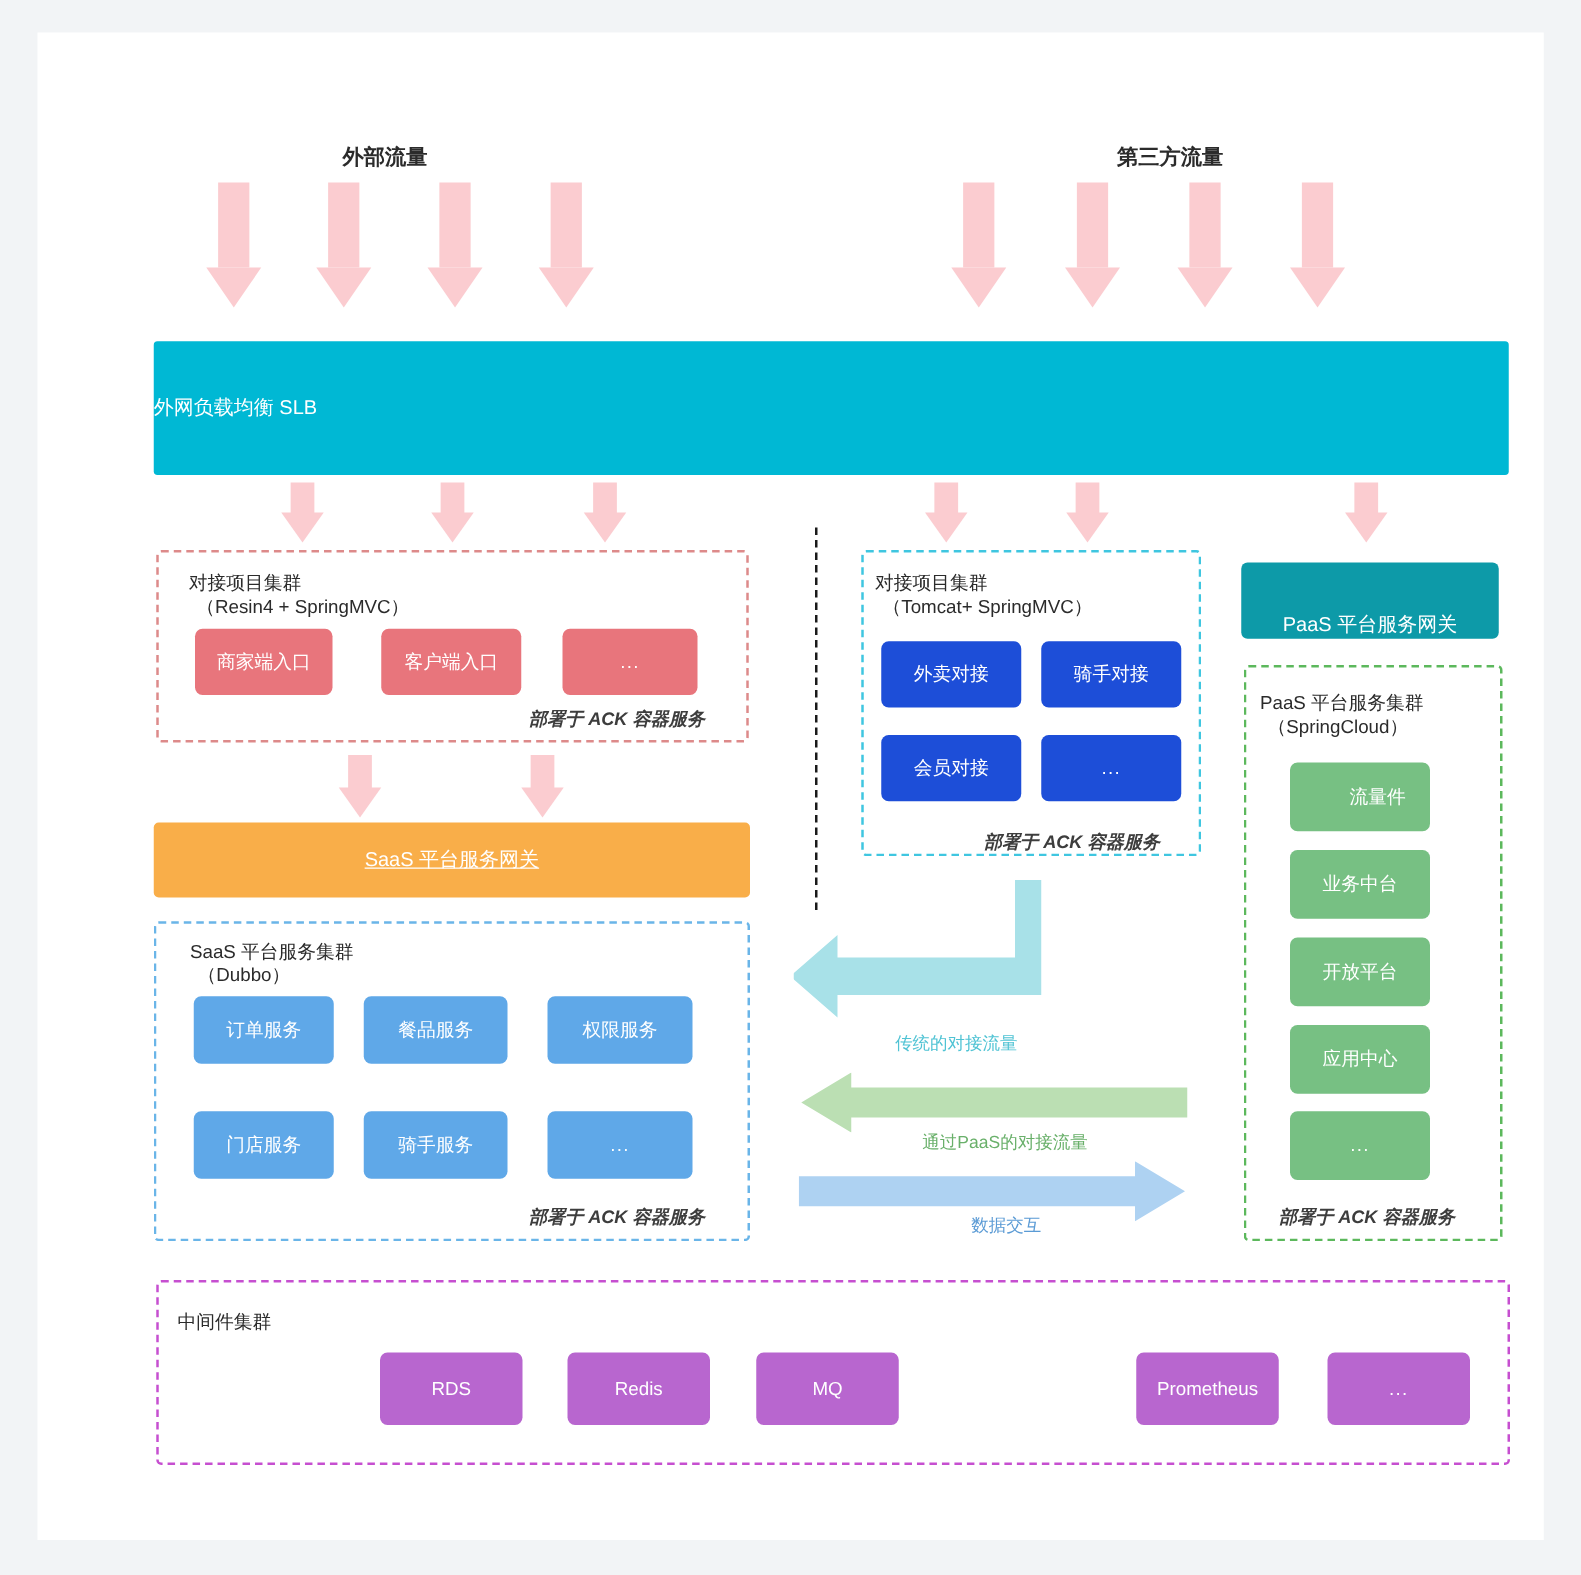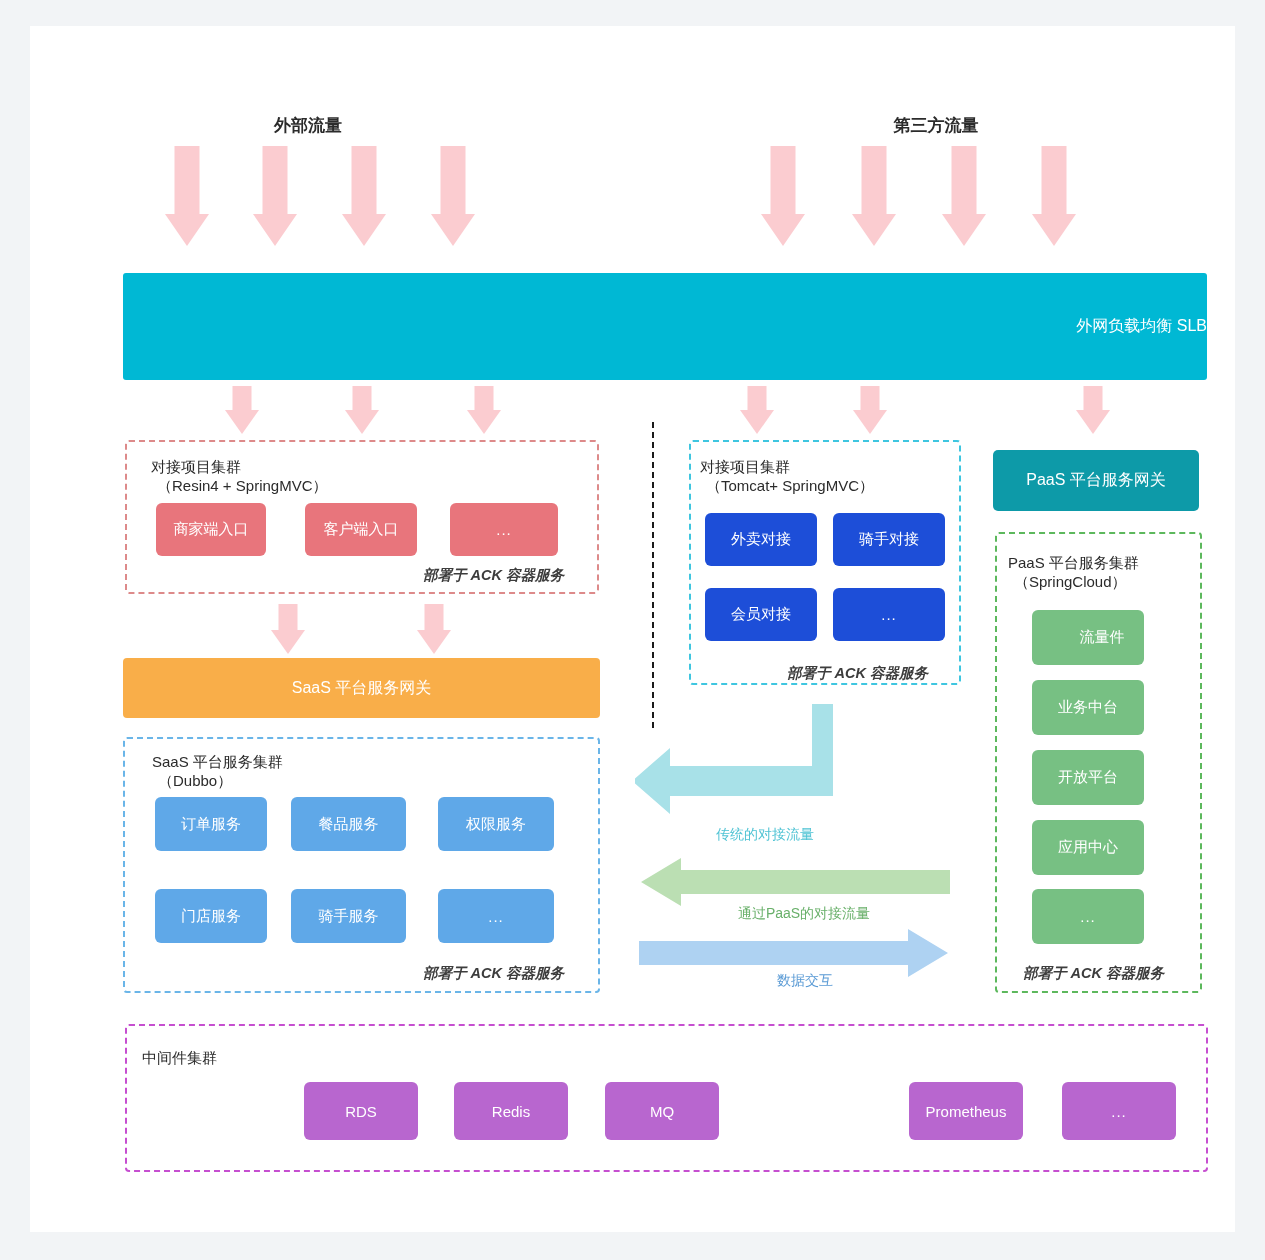--- a/index.html
+++ b/index.html
@@ -60,38 +60,39 @@
   }
 
   
   .slb-bar {
     background: #00b8d4;
     border-radius: 3px;
     color: #ffffff;
     font-size: 16px;
     display: flex;
     align-items: center;
-    justify-content: flex-end;
+    justify-content: flex-start;
   }
   .saas-gw {
     background: #f9ae49;
     border-radius: 4px;
     color: #ffffff;
     font-size: 16px;
     display: flex;
     align-items: center;
     justify-content: center;
+    text-decoration: underline;
   }
   .paas-gw {
     background: #0d9aa8;
     border-radius: 5px;
     color: #ffffff;
     font-size: 16px;
     display: flex;
-    align-items: center;
+    align-items: flex-end;
     justify-content: center;
   }
 
   
   .cluster {
     position: absolute;
     border-width: 2px;
     border-style: dashed;
     border-radius: 4px;
     box-sizing: border-box;

